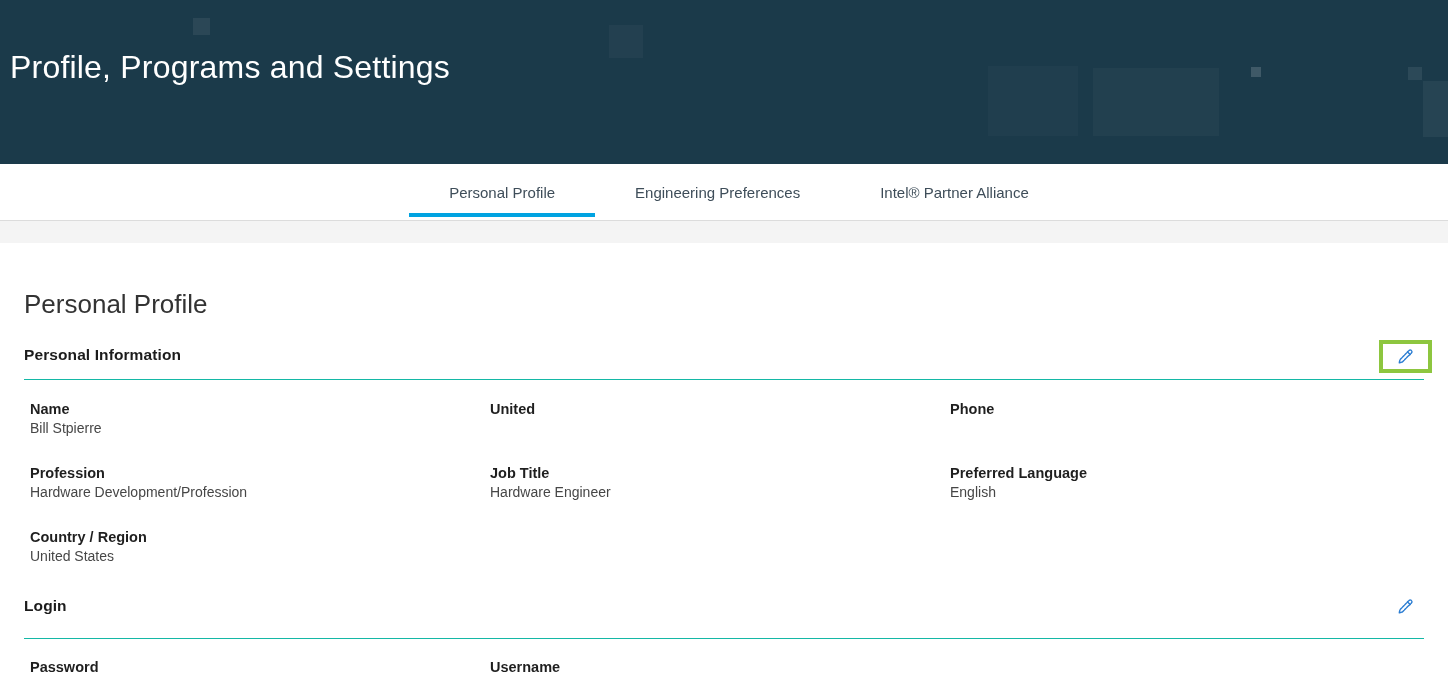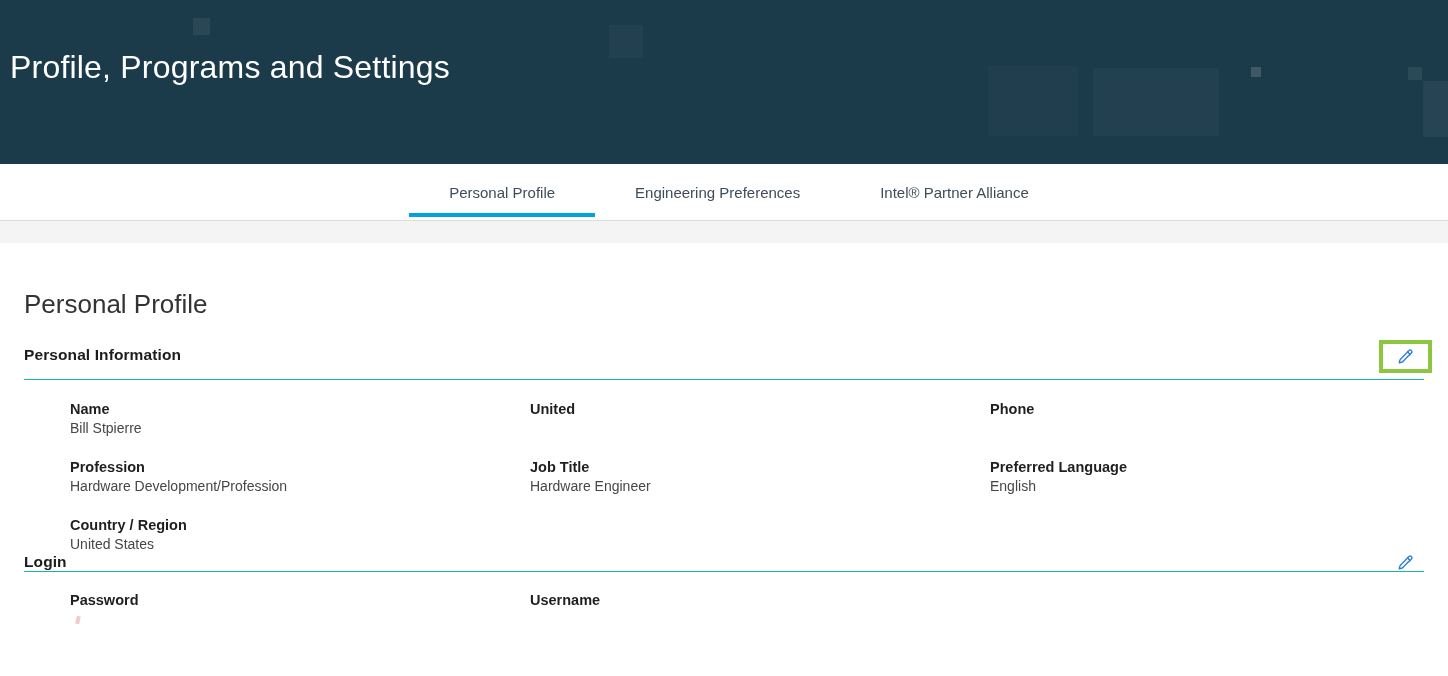--- a/index.html
+++ b/index.html
@@ -77,21 +77,21 @@
     color: #333333;
   }
   .sec-head {
     display: flex;
     align-items: center;
     justify-content: space-between;
     border-bottom: 1px solid #14b8a6;
     padding-bottom: 14px;
   }
   .sec-head.first { margin-top: 24px; }
-  .sec-head.login { padding-bottom: 0; }
+  .sec-head.login { margin-top: 32px; padding-bottom: 23px; }
   .sec-title {
     margin: 0;
     font-size: 15.5px;
     font-weight: 700;
     color: #1c1c1c;
     letter-spacing: 0.1px;
   }
   .edit-btn {
     background: none;
     border: none;
@@ -111,22 +111,21 @@
     padding: 4px 14px;
     margin-right: -8px;
     margin-bottom: -8px;
     margin-top: -4px;
   }
 
   .grid {
     display: grid;
     grid-template-columns: 460px 460px 1fr;
     padding: 21px 0 0 6px;
-    row-gap: 22px;
-    margin-left: 40px;
+    row-gap: 28px;
   }
   .grid.login-grid { padding-top: 20px; }
   .field { min-height: 36px; }
   .f-label {
     font-size: 14.5px;
     font-weight: 700;
     color: #1f1f1f;
     margin-bottom: 3px;
   }
   .f-value {

